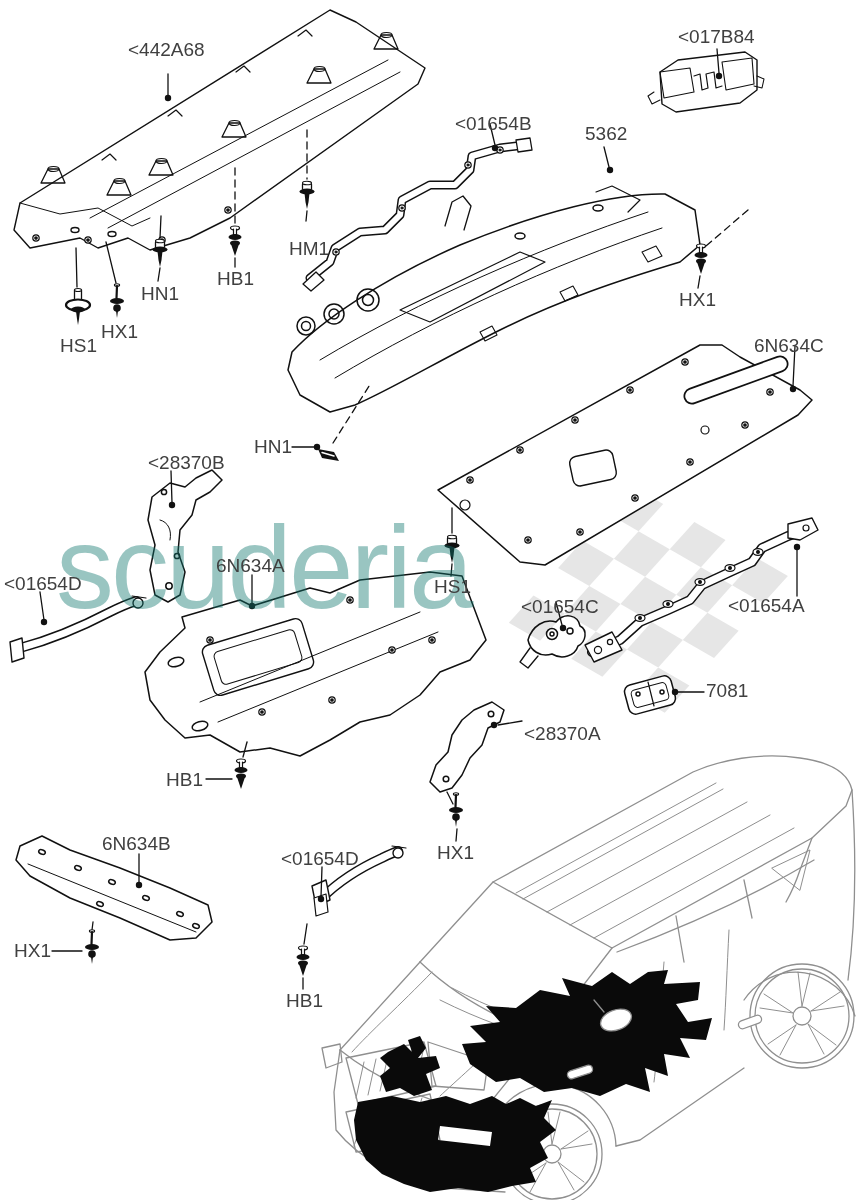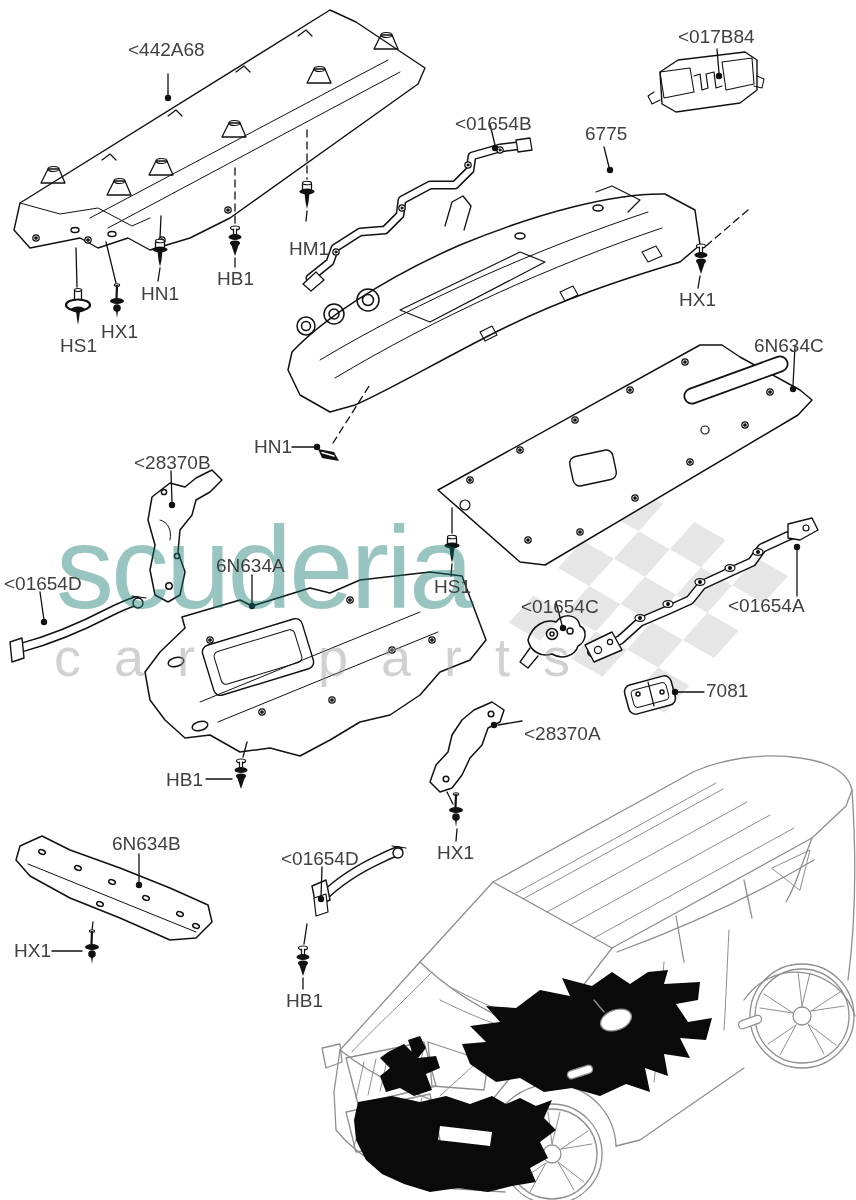--- a/index.html
+++ b/index.html
@@ -379,42 +379,41 @@
       <use href="#f-clip" transform="translate(303,964)"></use>
       <use href="#f-pin" transform="translate(456,816)"></use>
       <g>
         <path d="M 318,449 L 334,452 L 339,461 L 322,458 Z" fill="#111"></path>
         <path d="M 322,452.5 L 334,456" stroke="#fff" stroke-width="1.4" fill="none"></path>
       </g>
     </g>
   </svg>
 
   <div class="wm-brand">scuderia</div>
-  <div class="wm-sub">car parts</div>
 
   <div class="callout" style="left:128px;top:40px">&lt;442A68</div>
   <div class="callout" style="left:678px;top:27px">&lt;017B84</div>
   <div class="callout" style="left:455px;top:114px">&lt;01654B</div>
-  <div class="callout" style="left:585px;top:124px">6775</div>
+  <div class="callout" style="left:585px;top:124px">5362</div>
   <div class="callout" style="left:289px;top:239px">HM1</div>
   <div class="callout" style="left:217px;top:269px">HB1</div>
   <div class="callout" style="left:141px;top:284px">HN1</div>
   <div class="callout" style="left:60px;top:336px">HS1</div>
   <div class="callout" style="left:101px;top:322px">HX1</div>
   <div class="callout" style="left:679px;top:290px">HX1</div>
   <div class="callout" style="left:754px;top:336px">6N634C</div>
   <div class="callout" style="left:254px;top:437px">HN1</div>
-  <div class="callout" style="left:134px;top:453px">&lt;28370B</div>
+  <div class="callout" style="left:148px;top:453px">&lt;28370B</div>
   <div class="callout" style="left:216px;top:556px">6N634A</div>
   <div class="callout" style="left:4px;top:574px">&lt;01654D</div>
   <div class="callout" style="left:434px;top:577px">HS1</div>
   <div class="callout" style="left:521px;top:597px">&lt;01654C</div>
   <div class="callout" style="left:728px;top:596px">&lt;01654A</div>
   <div class="callout" style="left:706px;top:681px">7081</div>
   <div class="callout" style="left:524px;top:724px">&lt;28370A</div>
   <div class="callout" style="left:166px;top:770px">HB1</div>
-  <div class="callout" style="left:112px;top:834px">6N634B</div>
+  <div class="callout" style="left:102px;top:834px">6N634B</div>
   <div class="callout" style="left:14px;top:941px">HX1</div>
   <div class="callout" style="left:281px;top:849px">&lt;01654D</div>
   <div class="callout" style="left:286px;top:991px">HB1</div>
   <div class="callout" style="left:437px;top:843px">HX1</div>
 
 </div>
 
 </body></html>

